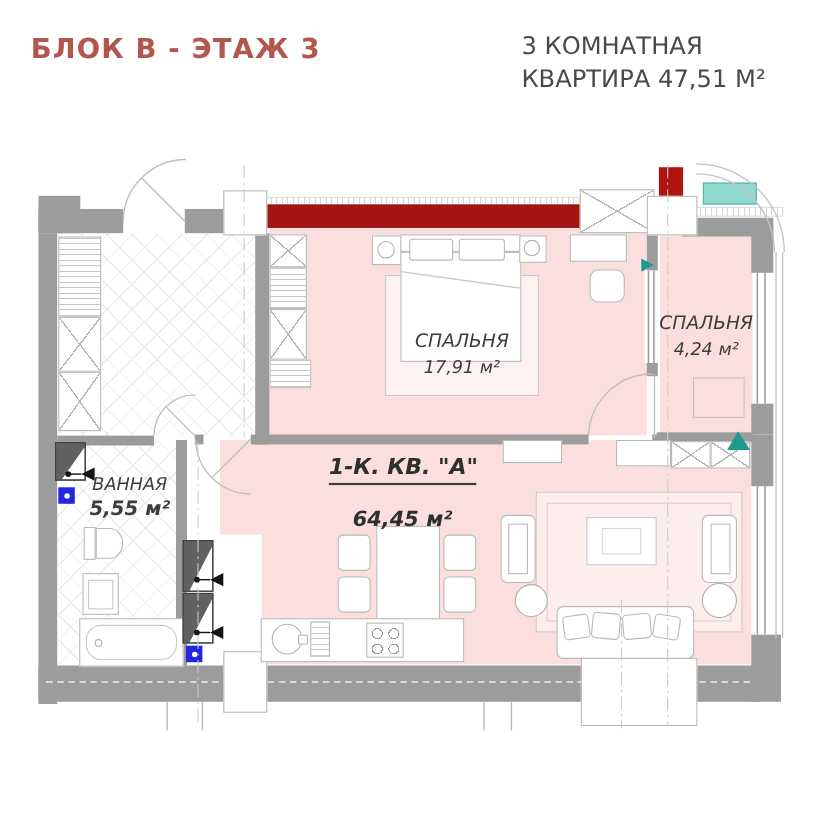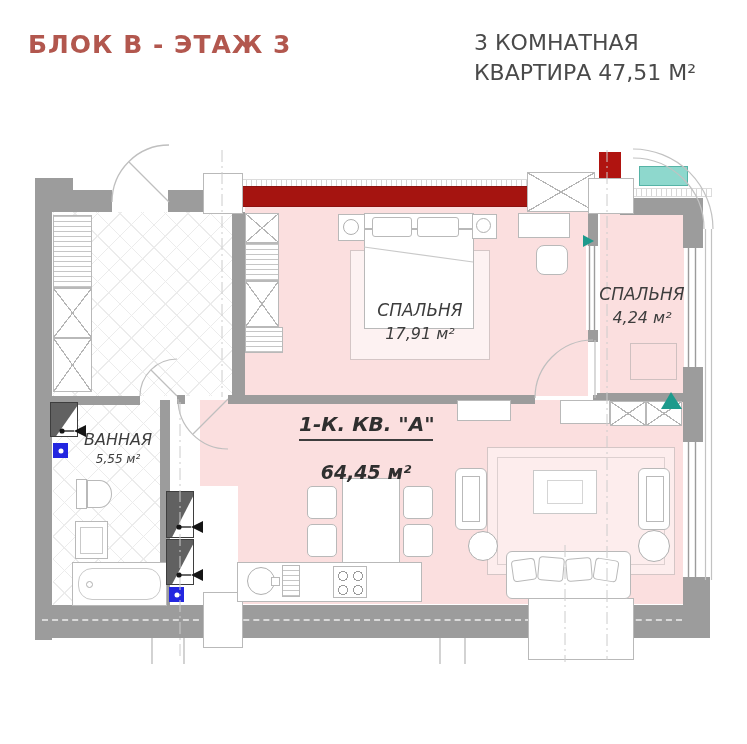--- a/index.html
+++ b/index.html
@@ -205,21 +205,21 @@
   <div class="label" style="left:356px;top:300px;width:128px;">
     <div class="rname">СПАЛЬНЯ</div>
     <div class="rarea">17,91 м²</div>
   </div>
   <div class="label" style="left:592px;top:284px;width:100px;">
     <div class="rname">СПАЛЬНЯ</div>
     <div class="rarea">4,24 м²</div>
   </div>
   <div class="label" style="left:68px;top:430px;width:100px;">
     <div class="rname" style="font-size:16px;">ВАННАЯ</div>
-    <div class="rarea" style="font-size:12px;margin-top:3px;">5,55 м²</div>
+    <div class="rarea" style="font-size:18px;margin-top:3px;font-weight:bold;">5,55 м²</div>
   </div>
 
   <div class="apt-label">
     <div class="apt-name">1-К. КВ. "А"</div>
     <div class="apt-area">64,45 м²</div>
   </div>
 
 </div>
 
 </body></html>

